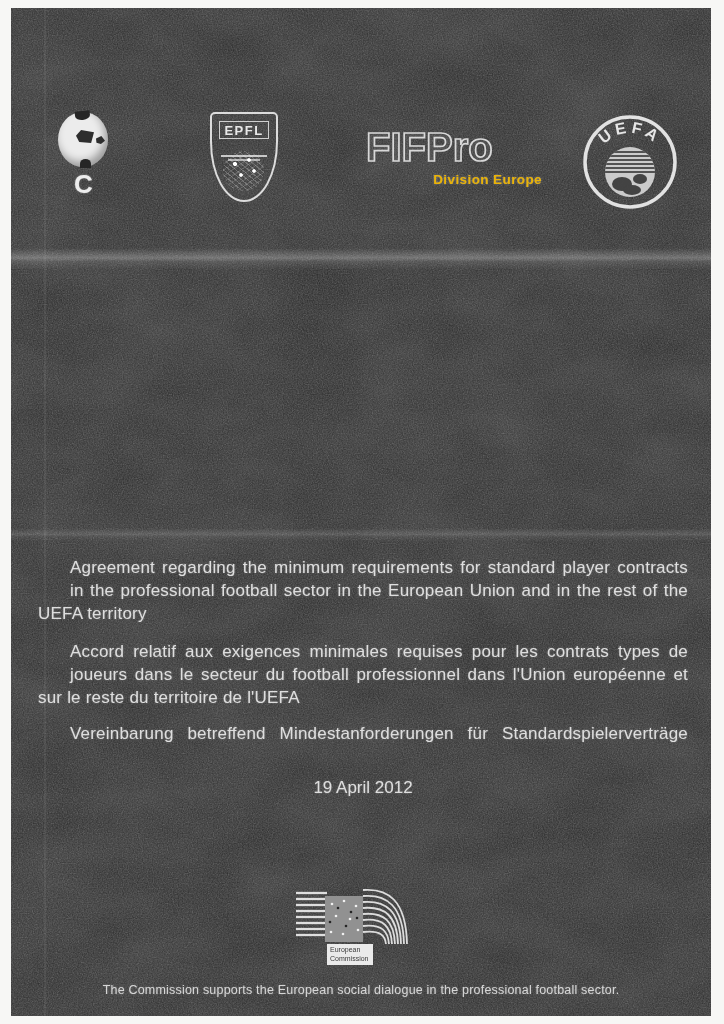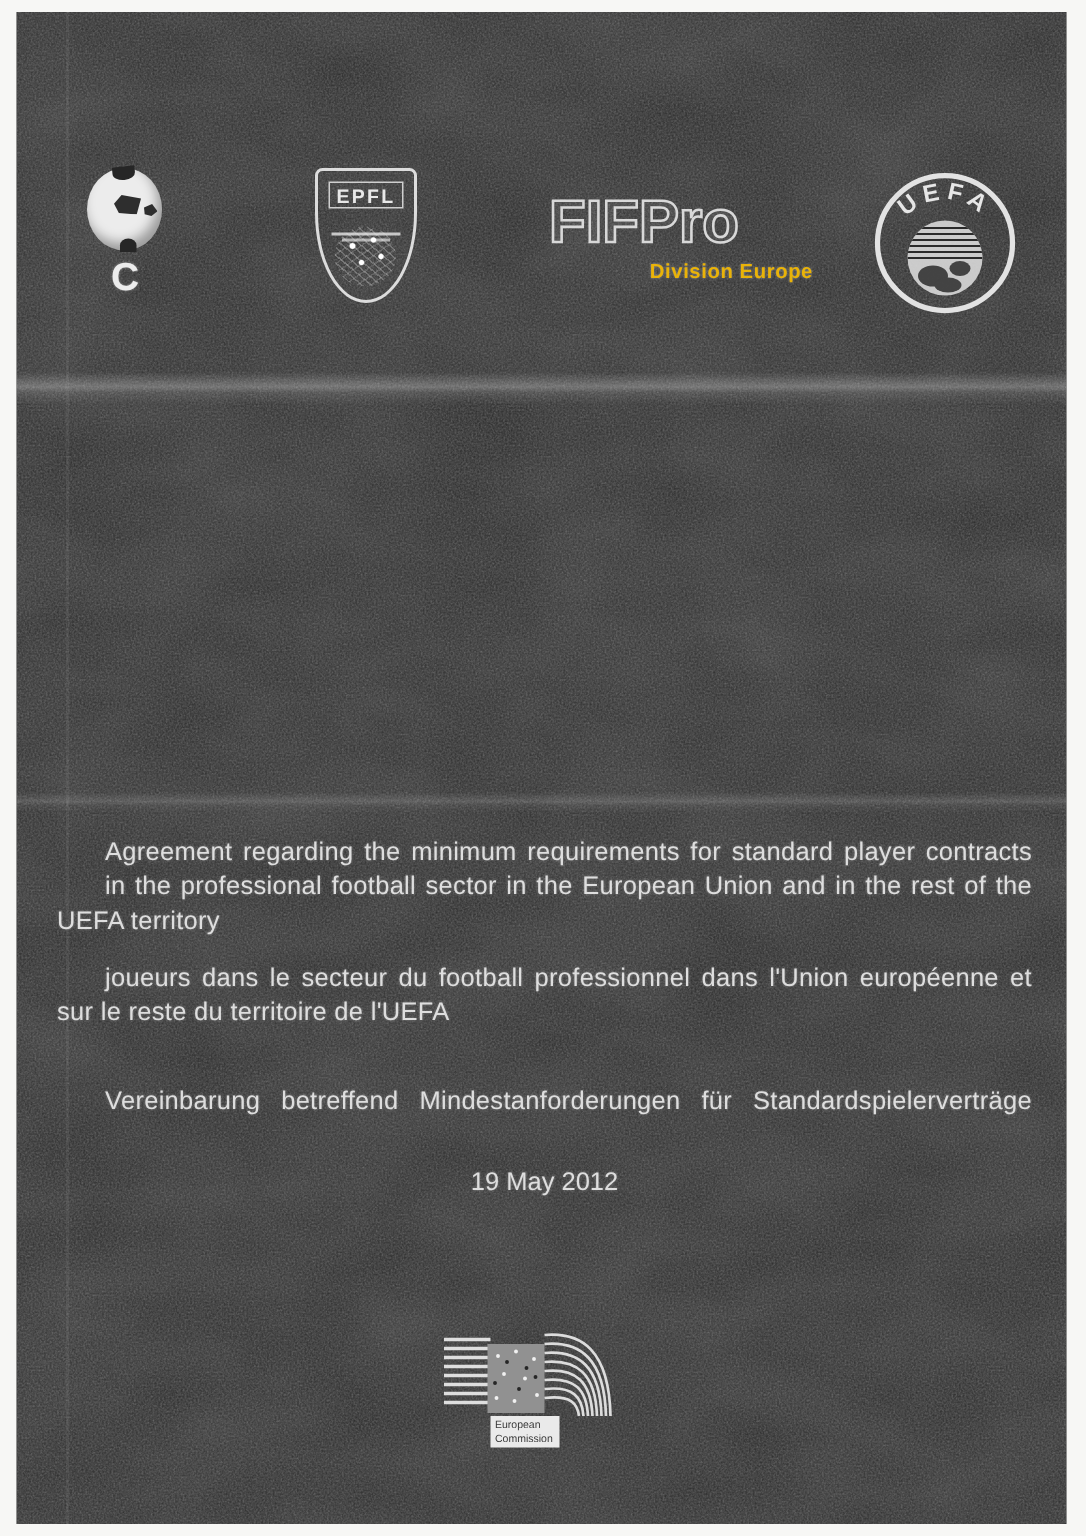--- a/index.html
+++ b/index.html
@@ -148,29 +148,30 @@
       </svg>
     </div>
 
     <div class="titleblock t-en">
       <div class="line full">Agreement regarding the minimum requirements for standard player contracts</div>
       <div class="line full">in the professional football sector in the European Union and in the rest of the</div>
       <div class="line center">UEFA territory</div>
     </div>
 
     <div class="titleblock t-fr">
+      <div class="line full">Accord relatif aux exigences minimales requises pour les contrats types de</div>
       <div class="line full">joueurs dans le secteur du football professionnel dans l'Union européenne et</div>
       <div class="line center">sur le reste du territoire de l'UEFA</div>
     </div>
 
     <div class="titleblock t-de">
       <div class="line full">Vereinbarung betreffend Mindestanforderungen für Standardspielerverträge</div>
     </div>
 
-    <div class="dateline">19 May 2012</div>
+    <div class="dateline">19 April 2012</div>
 
     <div class="ec-emblem">
       <svg width="134" height="82" xmlns="http://www.w3.org/2000/svg">
         <g stroke="#dedede" stroke-width="2.3">
           <line x1="2" y1="7" x2="33" y2="7"></line>
           <line x1="2" y1="13" x2="33" y2="13"></line>
           <line x1="2" y1="19" x2="33" y2="19"></line>
           <line x1="2" y1="25" x2="33" y2="25"></line>
           <line x1="2" y1="31" x2="33" y2="31"></line>
           <line x1="2" y1="37" x2="33" y2="37"></line>
@@ -204,14 +205,15 @@
           <path d="M69 34 C 89 32,  97 40,  98 58"></path>
           <path d="M69 40 C 88 38,  94 45,  95 58"></path>
           <path d="M69 46 C 87 44,  91 50,  92 58"></path>
         </g>
         <rect x="33" y="58" width="46" height="21" fill="#eaeaea"></rect>
         <text x="36" y="66" font-family="Liberation Sans, sans-serif" font-size="7" fill="#3a3a3a">European</text>
         <text x="36" y="75" font-family="Liberation Sans, sans-serif" font-size="7" fill="#3a3a3a">Commission</text>
       </svg>
     </div>
 
+    <div class="footer">The Commission supports the European social dialogue in the professional football sector.</div>
   </div>
 </div>
 
 </body></html>

